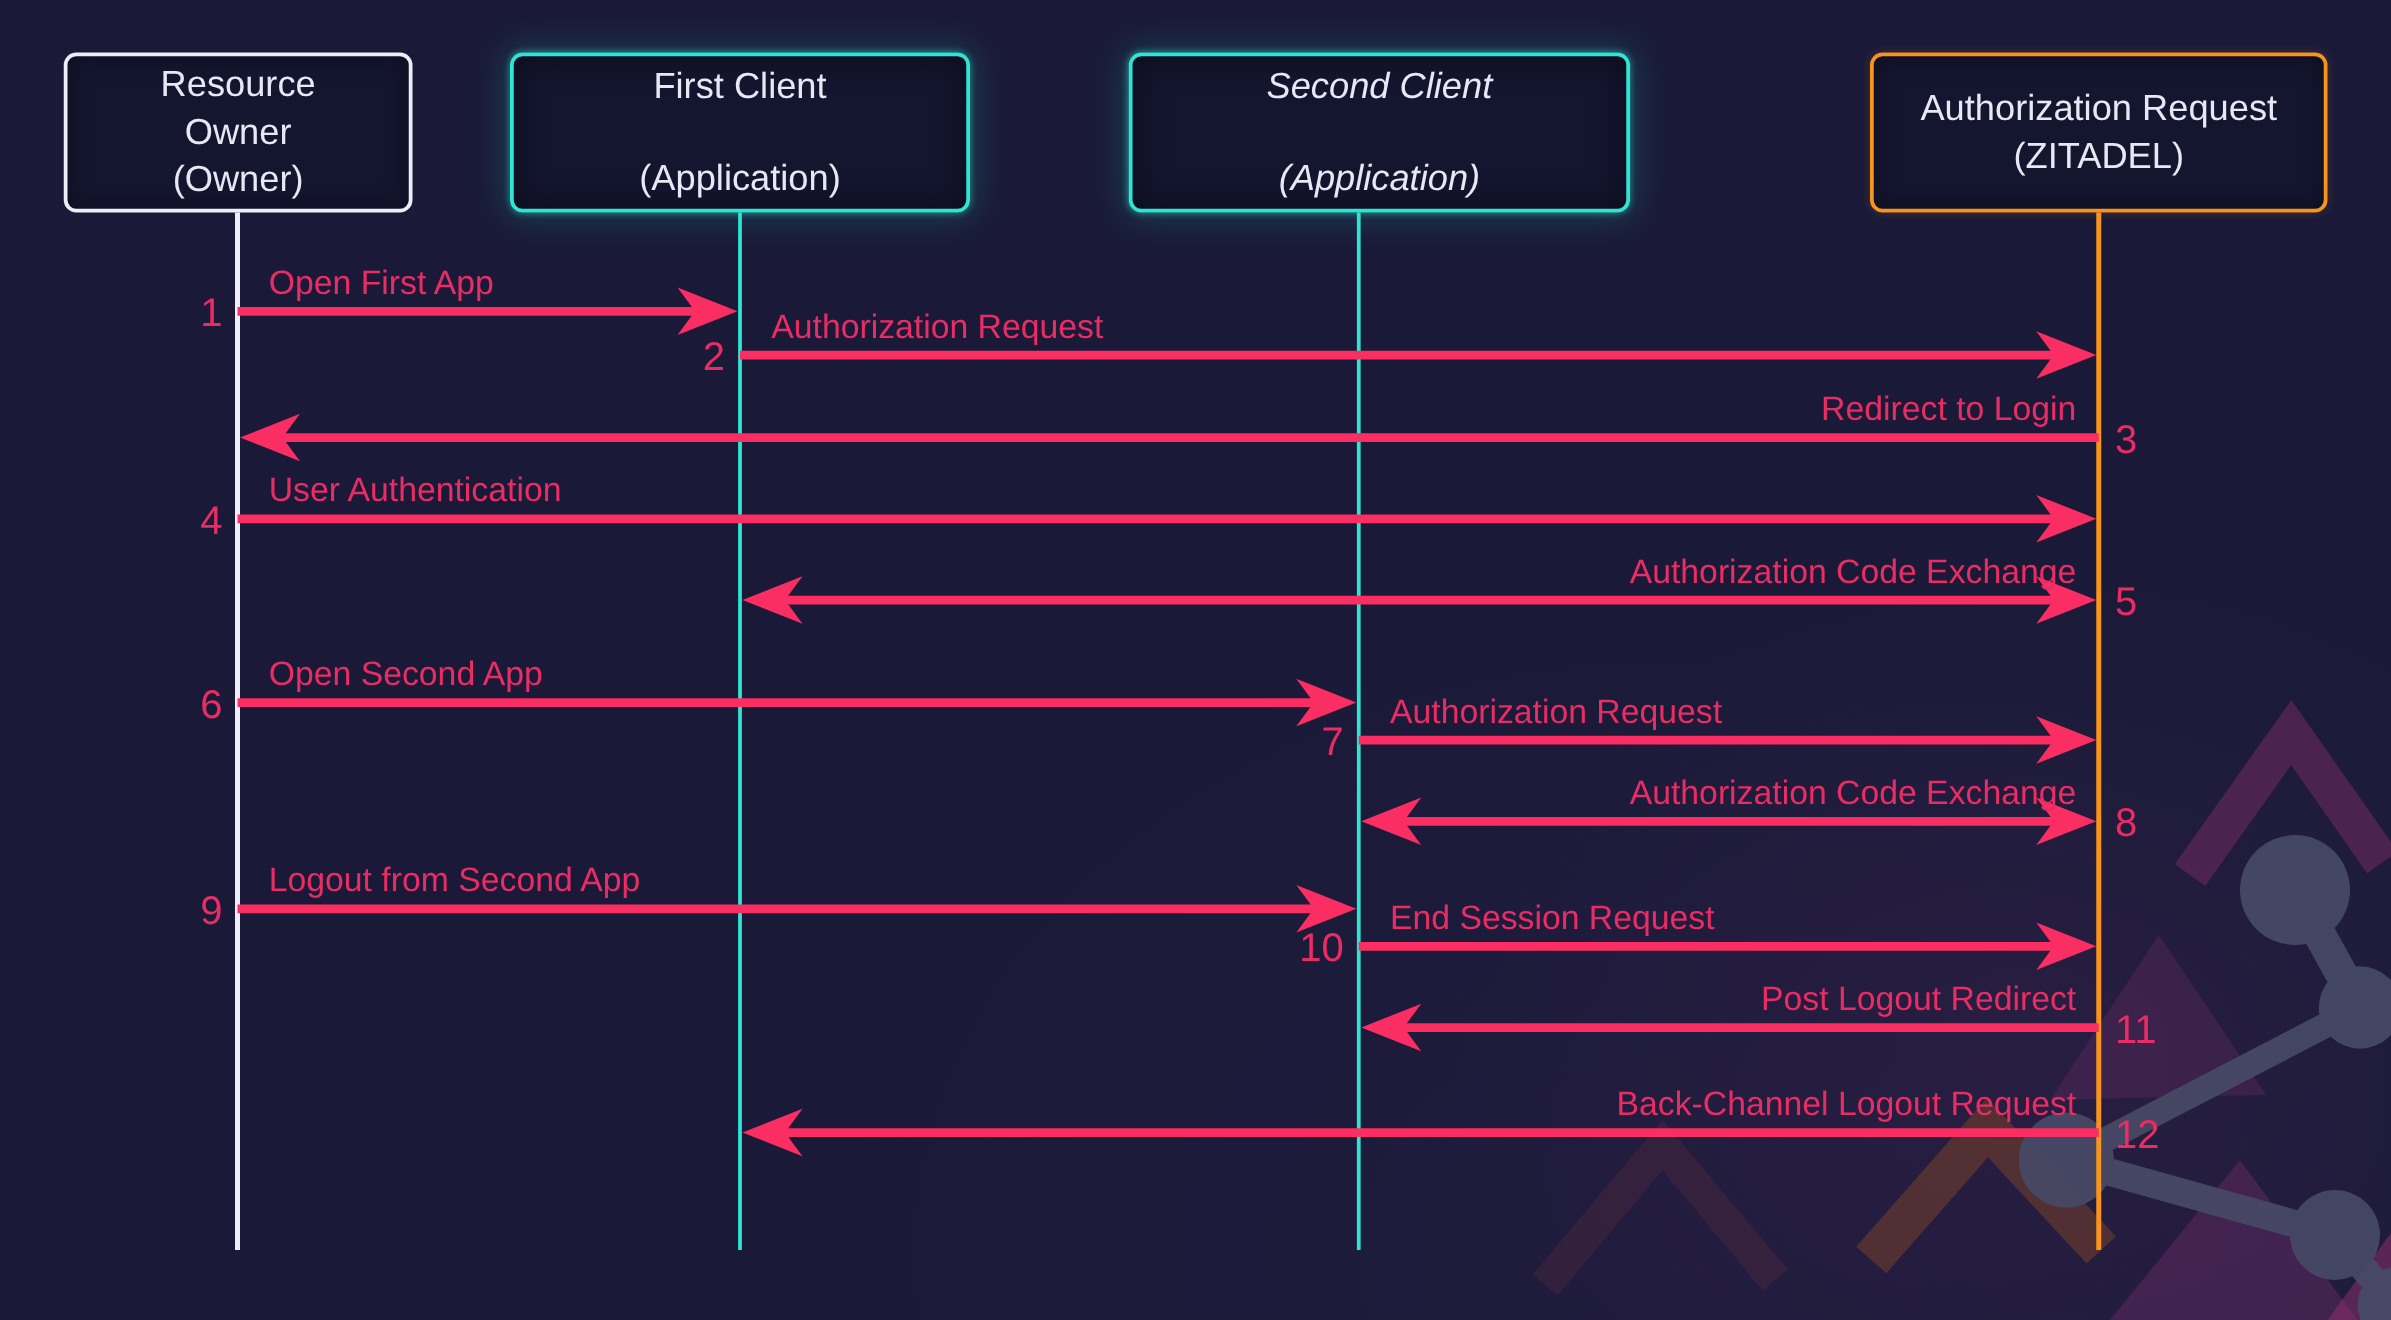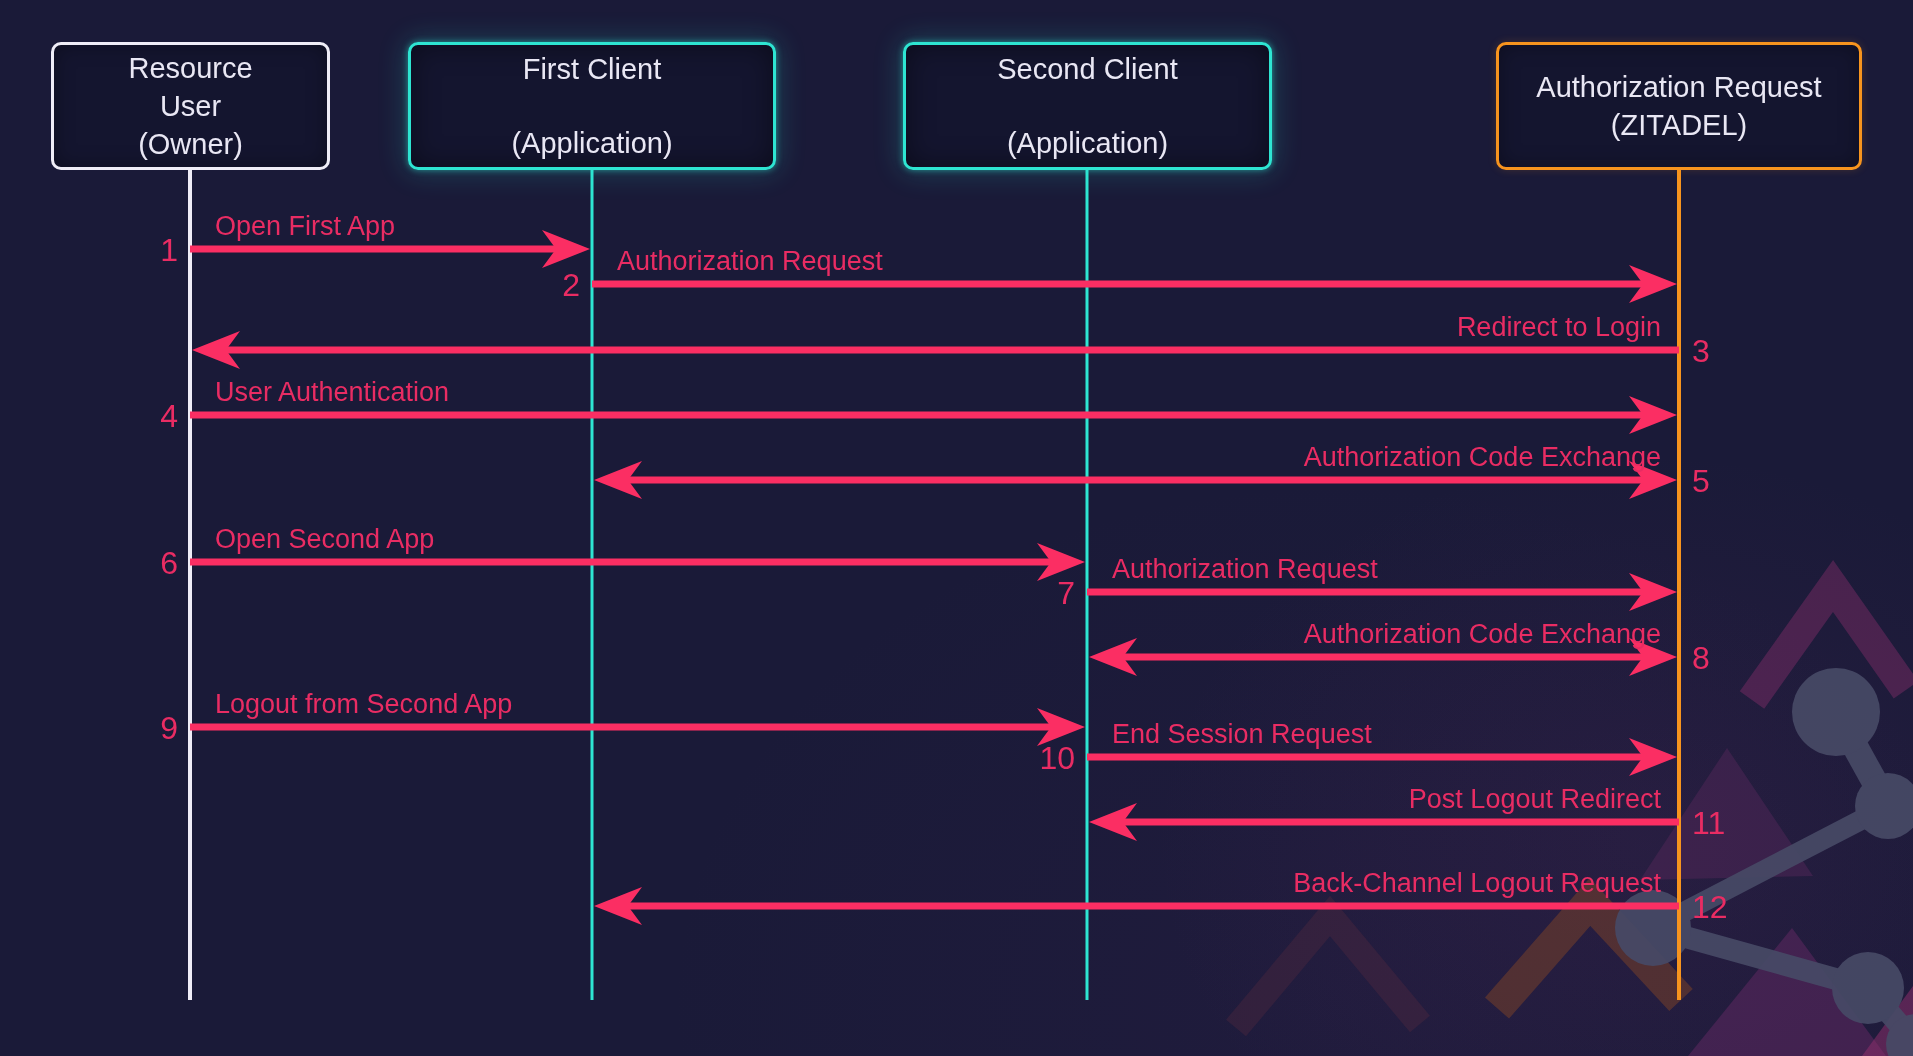--- a/index.html
+++ b/index.html
@@ -135,28 +135,28 @@
       <g>
         <polygon points="594,906 642,887 628,906 642,925" fill="#FB2E63"></polygon>
         <line x1="1679" y1="906" x2="628" y2="906" stroke="#FB2E63" stroke-width="7"></line>
         <text x="1661" y="892" fill="#E92C63" font-size="27" text-anchor="end">Back-Channel Logout Request</text>
         <text x="1692" y="907" fill="#E92C63" font-size="32" text-anchor="start" dominant-baseline="central">12</text>
       </g>
     </svg>
 
   <div class="actor actor--white" style="left: 51px; top: 42px; width: 279px; height: 128px;">
     <span>Resource</span>
-    <span>User</span>
+    <span>Owner</span>
     <span>(Owner)</span>
   </div>
   <div class="actor actor--cyan" style="left: 408px; top: 42px; width: 368px; height: 128px;">
     <span>First Client</span>
     <span>(Application)</span>
   </div>
-  <div class="actor actor--cyan" style="left: 903px; top: 42px; width: 369px; height: 128px;">
+  <div class="actor actor--cyan" style="left: 903px; top: 42px; width: 401px; height: 128px; font-style: italic;">
     <span>Second Client</span>
     <span>(Application)</span>
   </div>
   <div class="actor actor--orange" style="left: 1496px; top: 42px; width: 366px; height: 128px;">
     <span>Authorization Request</span>
     <span>(ZITADEL)</span>
   </div>
 </div>
 
 </body></html>

